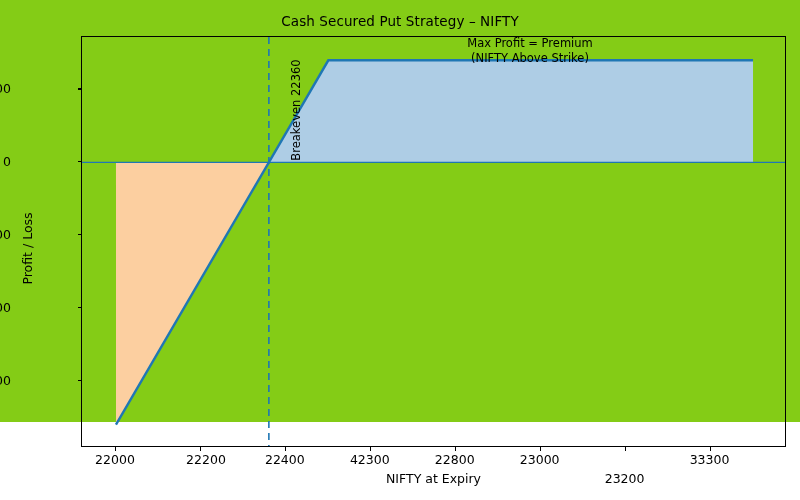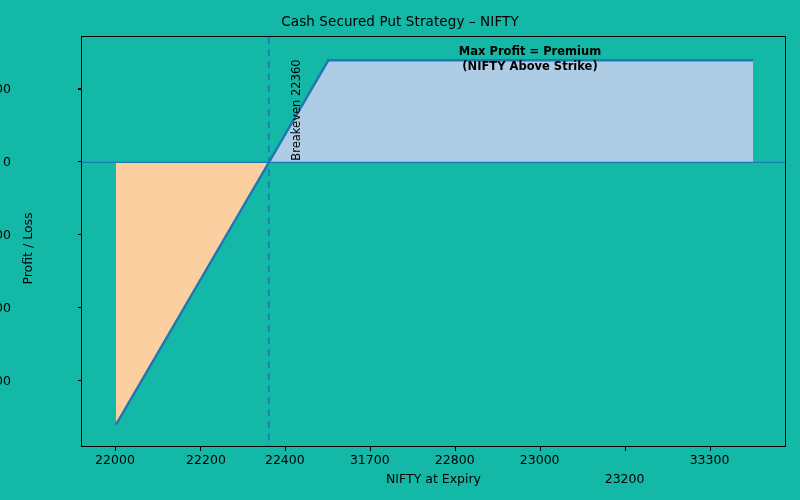--- a/index.html
+++ b/index.html
@@ -10,22 +10,22 @@
   body {
     width: 800px;
     height: 500px;
     overflow: hidden;
     font-family: "DejaVu Sans", sans-serif;
     color: #000000;
   }
   #figure {
     position: relative;
     width: 800px;
-    height: 500px;
-    background: #14b8a6;
+    height: 422px;
+    background: #84cc16;
   }
   #chart-title {
     position: absolute;
     left: 0;
     top: 13px;
     width: 800px;
     text-align: center;
     font-size: 13.5px;
     color: #000000;
     letter-spacing: 0.1px;
@@ -105,23 +105,22 @@
   .annot {
     position: absolute;
     font-size: 11.5px;
     line-height: 1.30;
     color: #000000;
     white-space: pre;
     text-align: center;
   }
   #annot-profit {
     left: 388px;
-    top: 44px;
+    top: 36px;
     width: 284px;
-    font-weight: bold;
   }
   #annot-risk {
     left: 71px;
     top: 338px;
     width: 180px;
   }
   #annot-breakeven {
     position: absolute;
     left: 206px;
     top: 103px;
@@ -173,21 +172,21 @@
       <div class="tick-mark-y" style="top: 88.4681px;"></div>
       <div class="tick-mark-y" style="top: 161.34px;"></div>
       <div class="tick-mark-y" style="top: 234.213px;"></div>
       <div class="tick-mark-y" style="top: 307.085px;"></div>
       <div class="tick-mark-y" style="top: 379.957px;"></div>
     </div>
   <div id="xtick-labels">
       <div class="tick-label-x" style="left: 114.976px;">22000</div>
       <div class="tick-label-x" style="left: 206px;">22200</div>
       <div class="tick-label-x" style="left: 284.855px;">22400</div>
-      <div class="tick-label-x" style="left: 369.795px;">31700</div>
+      <div class="tick-label-x" style="left: 369.795px;">42300</div>
       <div class="tick-label-x" style="left: 454.735px;">22800</div>
       <div class="tick-label-x" style="left: 539.675px; text-align: center;">23000</div>
       <div class="tick-label-x" style="left: 624.614px; margin-top: 19px;">23200</div>
       <div class="tick-label-x" style="left: 709.554px;">33300</div>
     </div>
   <div id="xtick-marks">
       <div class="tick-mark-x" style="left: 114.976px;"></div>
       <div class="tick-mark-x" style="left: 199.916px;"></div>
       <div class="tick-mark-x" style="left: 284.855px;"></div>
       <div class="tick-mark-x" style="left: 369.795px;"></div>

